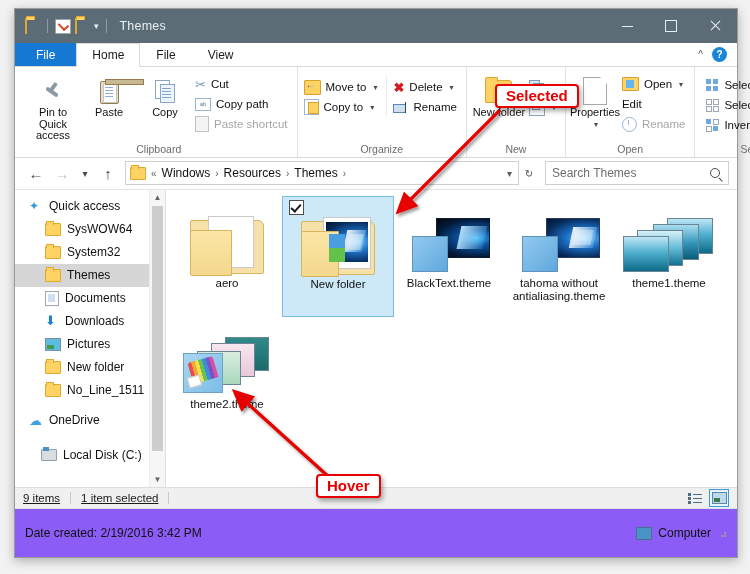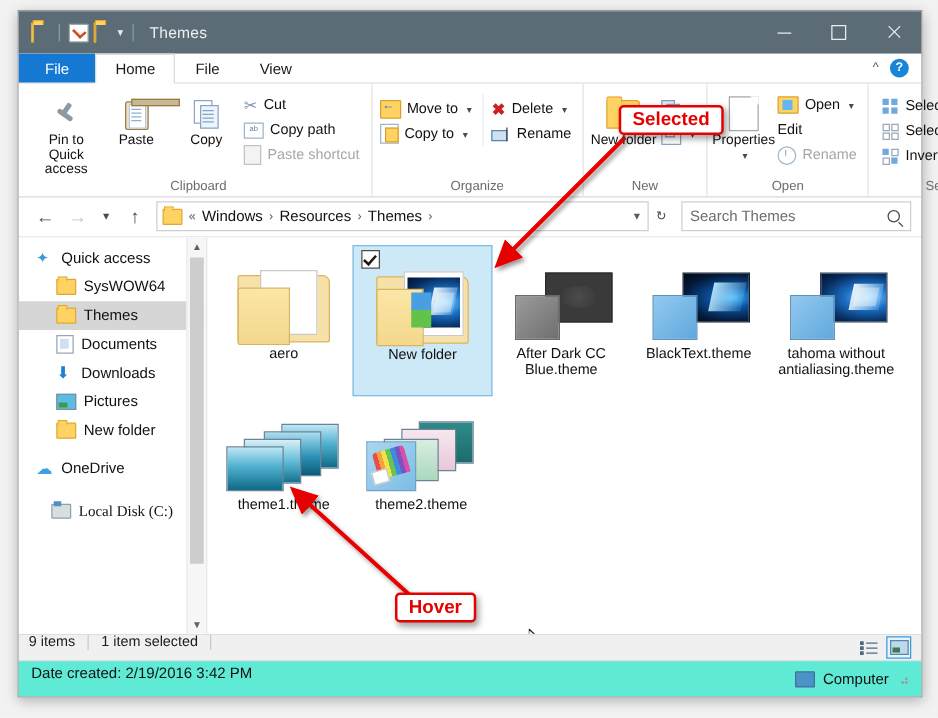--- a/index.html
+++ b/index.html
@@ -224,21 +224,21 @@
     position:relative;overflow:hidden;
   }
   .navlist{padding-top:5px;}
   .navitem{
     height:23px;display:flex;align-items:center;gap:6px;padding-left:14px;padding-right:6px;
     font-size:12px;color:#111;white-space:nowrap;position:relative;
   }
   .navitem.sel{background:#d6d6d6;}
   .navitem .lbl{flex:1;overflow:hidden;text-overflow:ellipsis;}
   .navitem.indent{padding-left:30px;}
-  .navitem.indent2{padding-left:30px;font-family:Liberation Serif, serif;}
+  .navitem.indent2{padding-left:30px;}
   .pin-s{
     width:10px;height:10px;position:relative;flex:0 0 10px;opacity:.75;
   }
   .pin-s:before{content:"";position:absolute;left:4px;top:0;width:2px;height:7px;background:#8d9aa3;transform:rotate(35deg);}
   .pin-s:after{content:"";position:absolute;left:1px;top:4px;width:8px;height:2px;background:#8d9aa3;transform:rotate(35deg);}
   .fold-s{
     width:14px;height:11px;background:#ffd264;border:1px solid #e0a92c;border-radius:1px;flex:0 0 14px;position:relative;
   }
   .fold-s:before{
     content:"";position:absolute;left:0;top:-3px;width:6px;height:3px;background:#ffd264;
@@ -361,34 +361,34 @@
   }
   .pal-handle{
     position:absolute;left:4px;bottom:5px;width:11px;height:9px;background:#fff;
     border:1px solid #c7c7c7;transform:rotate(-16deg);
   }
   
   .cursor{position:absolute;left:257px;top:313px;width:14px;height:20px;z-index:40;}
   
   .statusbar{
     flex:0 0 20px;height:20px;background:#f0f0f0;border-top:1px solid #dedede;
-    display:flex;padding:0 8px;font-size:11.5px;color:#1a1a1a;gap:0;
+    display:flex;align-items:center;padding:0 8px;font-size:11.5px;color:#1a1a1a;gap:0;text-decoration:underline;
   }
   .st-sep{width:1px;height:12px;background:#c9c9c9;margin:0 10px;}
   .viewbtns{margin-left:auto;display:flex;align-items:center;gap:5px;}
   .vb{width:18px;height:16px;display:flex;align-items:center;justify-content:center;}
   .vb.active{border:1px solid #3a9ad9;background:#e7f4fc;}
   .det-ic{position:relative;width:14px;height:11px;}
   .det-ic i{position:absolute;background:#4f6b82;display:block;}
   .thumb-ic{width:13px;height:10px;background:#bcd9ee;border:1px solid #5d87a6;position:relative;}
   .thumb-ic:after{content:"";position:absolute;left:1px;bottom:1px;width:6px;height:4px;background:#3f7a4f;}
   
   .detailsbar{
-    flex:0 0 24px;height:24px;background:#5eead4;border-top:1px solid #e0e0e0;
-    display:flex;padding:2px 10px;font-size:12px;color:#111;
+    flex:0 0 24px;height:24px;background:#8b5cf6;border-top:1px solid #e0e0e0;
+    display:flex;align-items:center;padding:12px 10px;font-size:12px;color:#111;
   }
   .detailsbar .right{margin-left:auto;display:flex;align-items:center;gap:6px;}
   .grip{width:10px;height:10px;position:relative;}
   .grip i{position:absolute;width:2px;height:2px;background:#9a9a9a;}
   
   .callout{
     position:absolute;z-index:60;background:#fff;border:2.5px solid #e60000;border-radius:4px;
     color:#e60000;font-size:15px;font-weight:bold;padding:1px 9px 2px 9px;
     box-shadow:2px 3px 5px rgba(0,0,0,.35);font-family:"Liberation Sans",sans-serif;
   }
@@ -644,20 +644,25 @@
             <span class="star-s">✦</span>
             <span class="lbl">Quick access</span>
           </div>
 
           <div class="navitem indent">
             <span class="fold-s"></span>
             <span class="lbl">SysWOW64</span>
             <span class="pin-s"></span>
           </div>
 
+          <div class="navitem indent">
+            <span class="fold-s"></span>
+            <span class="lbl">System32</span>
+            <span class="pin-s"></span>
+          </div>
 
 
           <div class="navitem indent sel">
             <span class="fold-s"></span>
             <span class="lbl">Themes</span>
             <span class="pin-s"></span>
           </div>
 
           <div class="navitem indent">
             <span class="doc-s"></span>
@@ -675,20 +680,24 @@
             <span class="pic-s"></span>
             <span class="lbl">Pictures</span>
             <span class="pin-s"></span>
           </div>
 
           <div class="navitem indent">
             <span class="fold-s"></span>
             <span class="lbl">New folder</span>
           </div>
 
+          <div class="navitem indent">
+            <span class="fold-s"></span>
+            <span class="lbl">No_Line_1511</span>
+          </div>
 
           <div style="height:7px"></div>
 
           <div class="navitem">
             <span class="cloud-s">☁</span>
             <span class="lbl">OneDrive</span>
           </div>
 
           <div style="height:7px"></div>
 
@@ -733,33 +742,20 @@
                 </div>
                 <div class="bf-front" style="width:36px"></div>
                 <div style="position:absolute;left:28px;top:30px;width:16px;height:15px;background:#62c24a;z-index:3"></div>
                 <div style="position:absolute;left:28px;top:17px;width:16px;height:14px;background:#4a9fe0;z-index:3"></div>
               </div>
             </div>
             <div class="tlabel">New folder</div>
           </div>
 
 
-          <div class="tile">
-            <div class="thumbbox">
-              <div class="themepair">
-                <div class="w">
-                    <div class="darkwall"></div>
-                  </div>
-                <div class="s">
-                    <div class="graysq"></div>
-                  </div>
-              </div>
-            </div>
-            <div class="tlabel">After Dark CC Blue.theme</div>
-          </div>
 
           <div class="tile">
             <div class="thumbbox">
               <div class="themepair">
                 <div class="w">
                     <div class="darkblue"></div>
                   </div>
                 <div class="s">
                     <div class="bluesq"></div>
                   </div>

